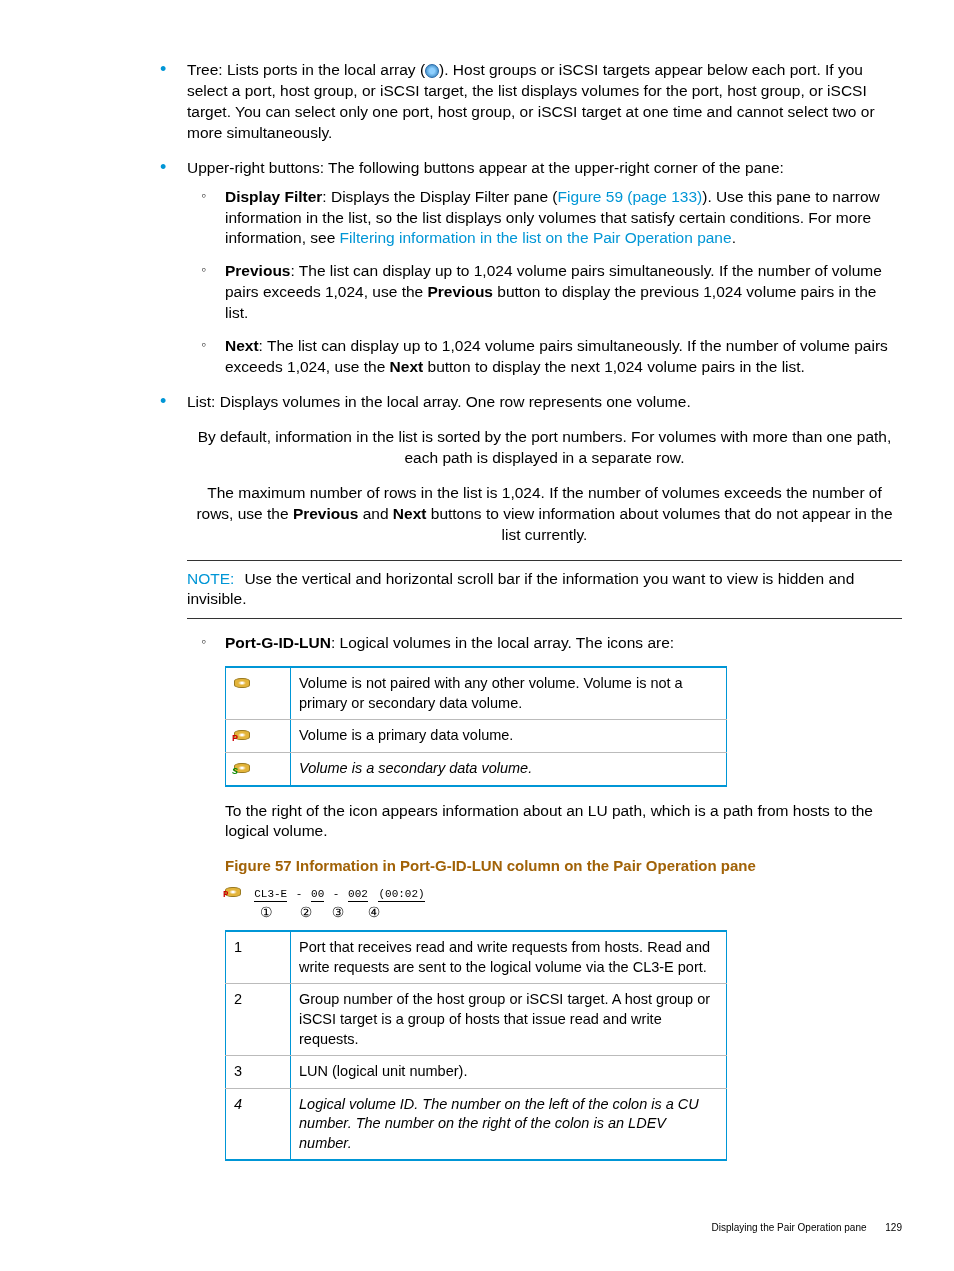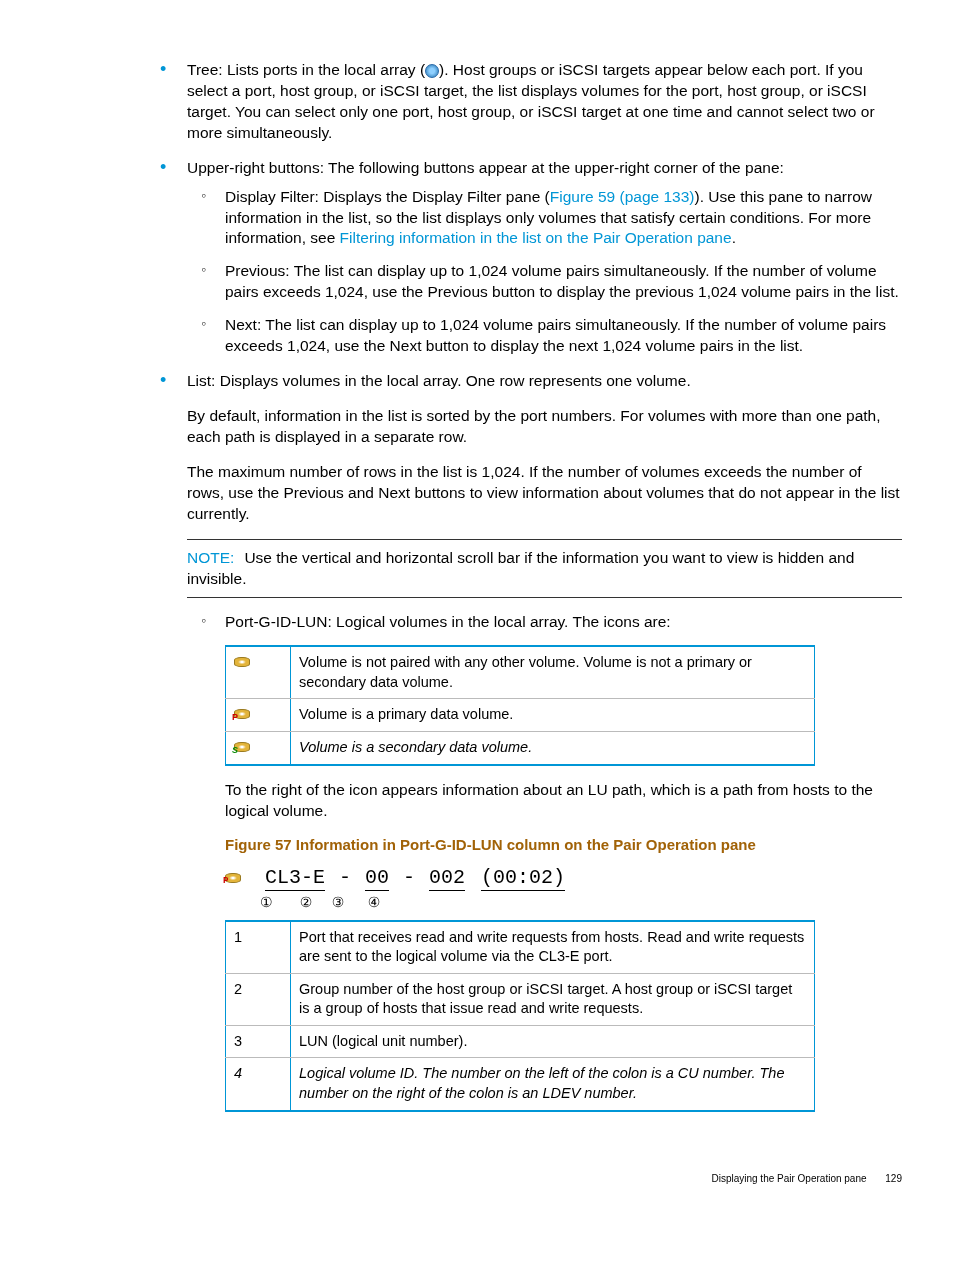--- a/index.html
+++ b/index.html
@@ -21,56 +21,56 @@
   ul.b1 > li::before {
     content: "•"; position: absolute; left: 108px; top: 0;
     color: #0096d6; font-size: 18px; line-height: 1;
   }
   ul.b2 { list-style: none; padding: 0; margin: 8px 0 0 0; }
   ul.b2 > li { position: relative; padding-left: 38px; margin-bottom: 12px; }
   ul.b2 > li::before {
     content: "◦"; position: absolute; left: 14px; top: 0;
     color: #333; font-size: 14px; line-height: 1.2;
   }
-  .plainblock { padding-left: 135px; margin-bottom: 14px; }
+  .plainblock { padding-left: 135px; margin-bottom: 14px; text-align: center; }
   .subblock { padding-left: 173px; margin-bottom: 14px; }
   .link { color: #0096d6; }
-  b { font-weight: normal; }
+  b { font-weight: bold; }
   .notebox {
     border-top: 1px solid #333;
     border-bottom: 1px solid #333;
     margin: 8px 0 14px 135px;
     padding: 8px 0;
   }
   .note-label { color: #0096d6; font-weight: normal; margin-right: 10px; }
   table.icons, table.legend {
     border-collapse: collapse;
     margin-left: 173px;
-    width: 590px;
+    width: 502px;
     margin-top: 6px;
     margin-bottom: 14px;
   }
   table.icons th, table.icons td,
   table.legend th, table.legend td {
     border-left: 1.5px solid #0096d6;
     border-right: 1.5px solid #0096d6;
     border-top: 1px solid #bbb;
     border-bottom: 1px solid #bbb;
     padding: 6px 8px;
     text-align: left;
     vertical-align: top;
     font-size: 14.5px;
   }
   table.icons tr:first-child td, table.legend tr:first-child td { border-top: 2px solid #0096d6; }
   table.icons tr:last-child td, table.legend tr:last-child td { border-bottom: 2px solid #0096d6; font-style: italic; }
   table.icons td.iconcell { width: 48px; text-align: left; }
   table.legend td.numcell { width: 48px; }
   .figcap { color: #a16207; font-weight: bold; margin: 6px 0 8px 173px; font-size: 15px; }
   .figimg { margin-left: 173px; margin-bottom: 8px; }
-  .figimg .line1 { font-family: "Courier New", monospace; font-size: 20px; }
+  .figimg .line1 { font-family: "Courier New", monospace; font-size: 11px; }
   .figimg .underlines span { border-bottom: 1px solid #000; padding-bottom: 1px; margin: 0 2px; }
   .figimg .circles { font-size: 14px; margin-top: 2px; letter-spacing: 0; }
   .footer {
     position: relative; margin-top: 60px;
     text-align: right; font-size: 10px;
     padding-right: 0;
   }
   .footer .pnum { margin-left: 16px; }
   
   .icon-disk { display:inline-block; width:14px; height:12px; position:relative; }

